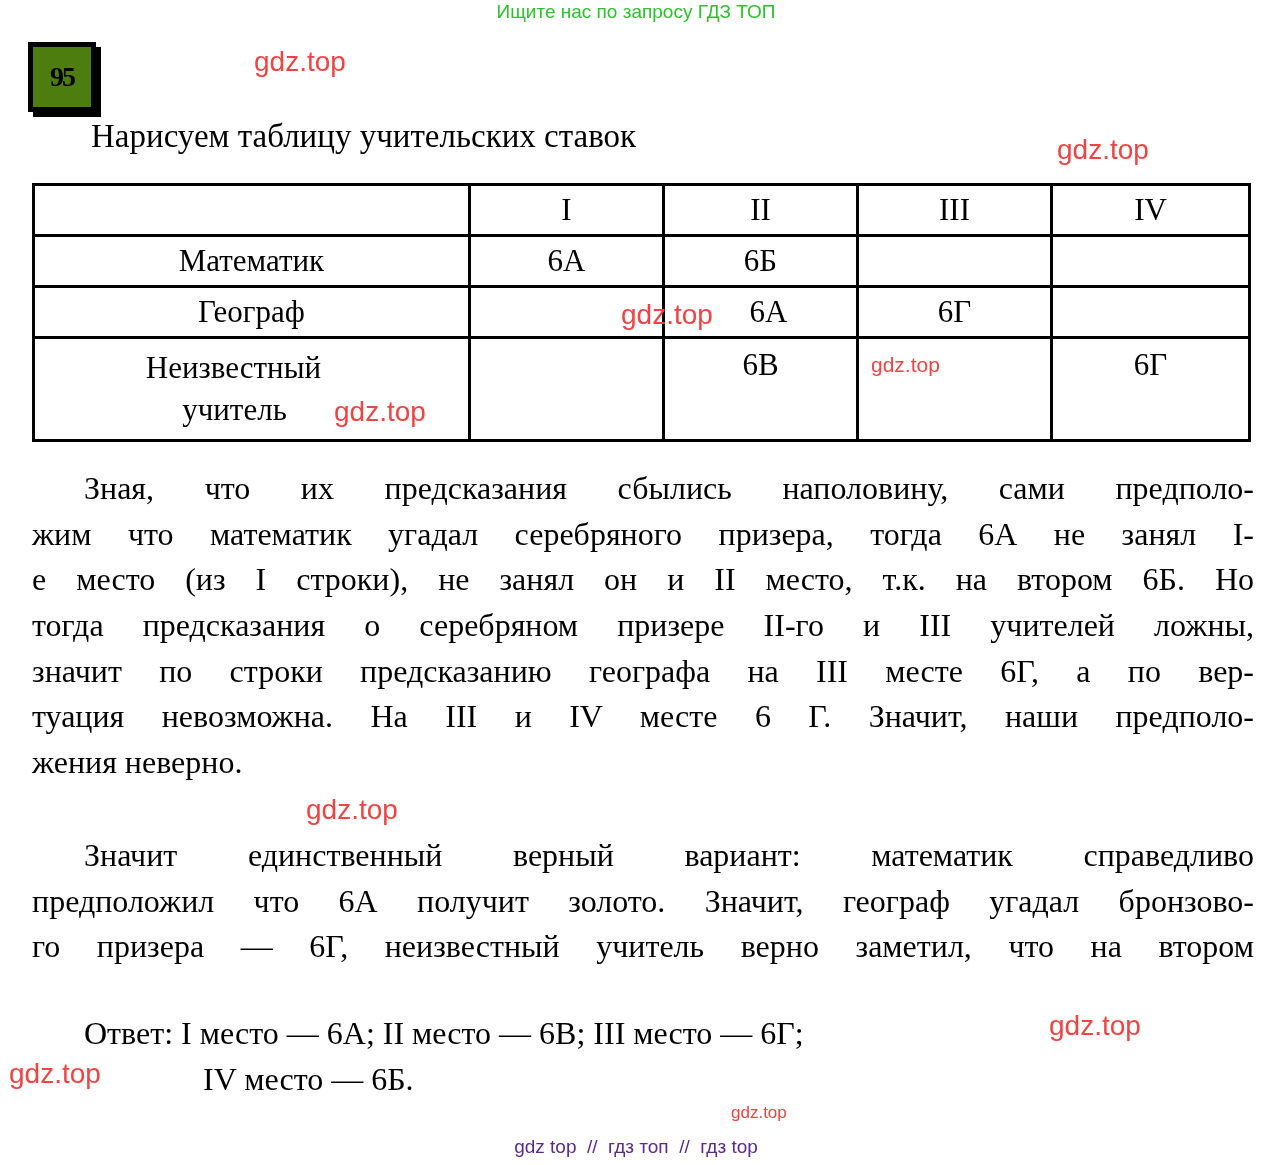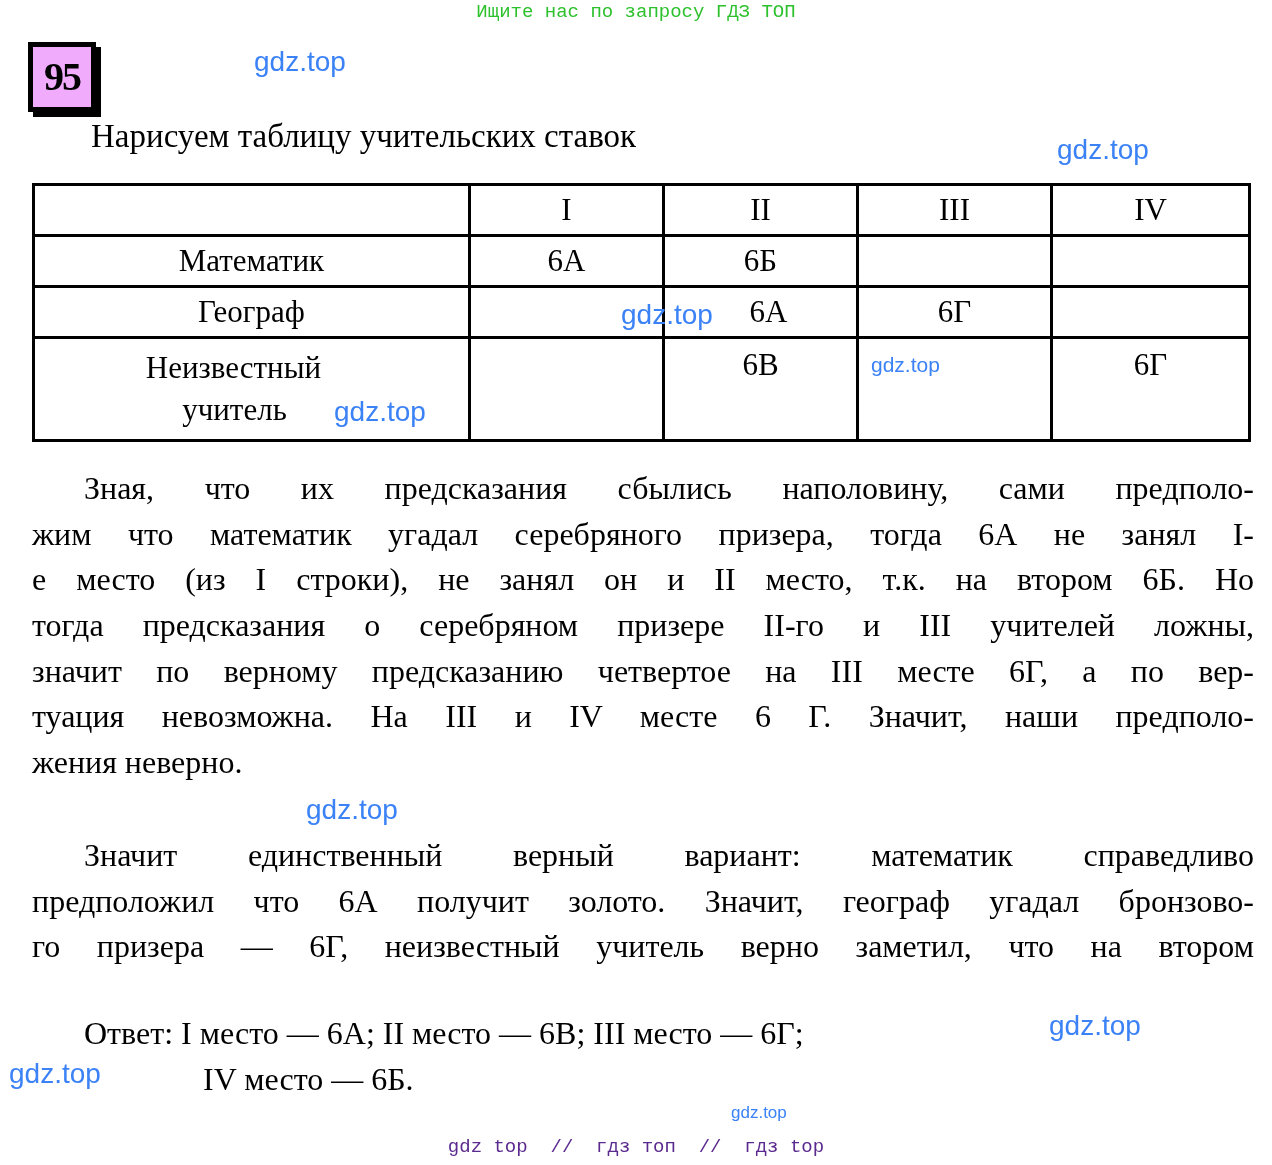--- a/index.html
+++ b/index.html
@@ -1,23 +1,23 @@
 <!DOCTYPE html>
 <html><head>
 <meta charset="utf-8">
 <style>
   html, body { margin: 0; padding: 0; background: #ffffff; }
   body { width: 1272px; height: 1165px; position: relative; overflow: hidden; color: #000; }
   .serif { font-family: "Liberation Serif", "DejaVu Serif", serif; }
-  .sans { font-family: Liberation Mono, monospace; }
+  .sans { font-family: Liberation Sans, sans-serif; }
   .abs { position: absolute; }
   .top-banner { left: 0; width: 1272px; top: 1px; text-align: center; font-size: 19px; color: #2ec12e; }
-  .wm { color: #3b82f6; font-family: "Liberation Sans", "DejaVu Sans", sans-serif; white-space: nowrap; }
-  .num-box { left: 28px; top: 42px; width: 58px; height: 60px; border: 5px solid #000; box-shadow: 5px 5px 0 #000; background:#f0abfc;
-             font-family: "Liberation Serif", serif; font-weight: bold; font-size: 40px; line-height: 60px; text-align: center; letter-spacing: -2px; }
+  .wm { color: #ef4444; font-family: "Liberation Sans", "DejaVu Sans", sans-serif; white-space: nowrap; }
+  .num-box { left: 28px; top: 42px; width: 58px; height: 60px; border: 5px solid #000; box-shadow: 5px 5px 0 #000; background:#4d7c0f;
+             font-family: "Liberation Serif", serif; font-weight: bold; font-size: 28px; line-height: 60px; text-align: center; letter-spacing: -2px; }
   .heading { left: 82px; top: 118px; font-size: 33px; margin-left: 9px; }
   table.grid { position: absolute; left: 32px; top: 183px; width: 1216px; border-collapse: collapse; table-layout: fixed; }
   table.grid td { border: 3px solid #000; font-family: "Liberation Serif", serif; font-size: 31px; text-align: center; padding: 0; vertical-align: middle; }
   table.grid tr.h td { height: 48px; }
   table.grid tr.r td { height: 48px; }
   table.grid tr.tall td { height: 92px; vertical-align: top; padding-top: 8px; }
   .para { left: 32px; width: 1222px; font-size: 32px; line-height: 45.7px; text-align: justify; }
   .para .line { display: block; text-align: justify; text-align-last: justify; height: 45.7px; white-space: nowrap; overflow: visible; }
   .para .line.last { text-align-last: left; }
   .footer { left: 0; width: 1272px; top: 1136px; text-align: center; font-size: 19px; color: #5b2a8e; }
@@ -78,21 +78,21 @@
 
 <div class="abs wm" style="left:621px;top:299px;font-size:28px;">gdz.top</div>
 <div class="abs wm" style="left:871px;top:353px;font-size:21px;">gdz.top</div>
 <div class="abs wm" style="left:334px;top:396px;font-size:28px;">gdz.top</div>
 
 <div class="abs para serif" style="top:466px;">
   <span class="line" style="padding-left:52px;">Зная, что их предсказания сбылись наполовину, сами предполо-</span>
   <span class="line">жим что математик угадал серебряного призера, тогда 6А не занял I-</span>
   <span class="line">е место (из I строки), не занял он и II место, т.к. на втором 6Б. Но</span>
   <span class="line">тогда предсказания о серебряном призере II-го и III учителей ложны,</span>
-  <span class="line">значит по верному предсказанию четвертое на III месте 6Г, а по вер-</span>
+  <span class="line">значит по строки предсказанию географа на III месте 6Г, а по вер-</span>
   <span class="line">туация невозможна. На III и IV месте 6 Г. Значит, наши предполо-</span>
   <span class="line last">жения неверно.</span>
 </div>
 <div class="abs wm" style="left:306px;top:794px;font-size:28px;">gdz.top</div>
 
 <div class="abs para serif" style="top:833px;">
   <span class="line" style="padding-left:52px;">Значит единственный верный вариант: математик справедливо</span>
   <span class="line">предположил что 6А получит золото. Значит, географ угадал бронзово-</span>
   <span class="line">го призера — 6Г, неизвестный учитель верно заметил, что на втором</span>
 </div>

